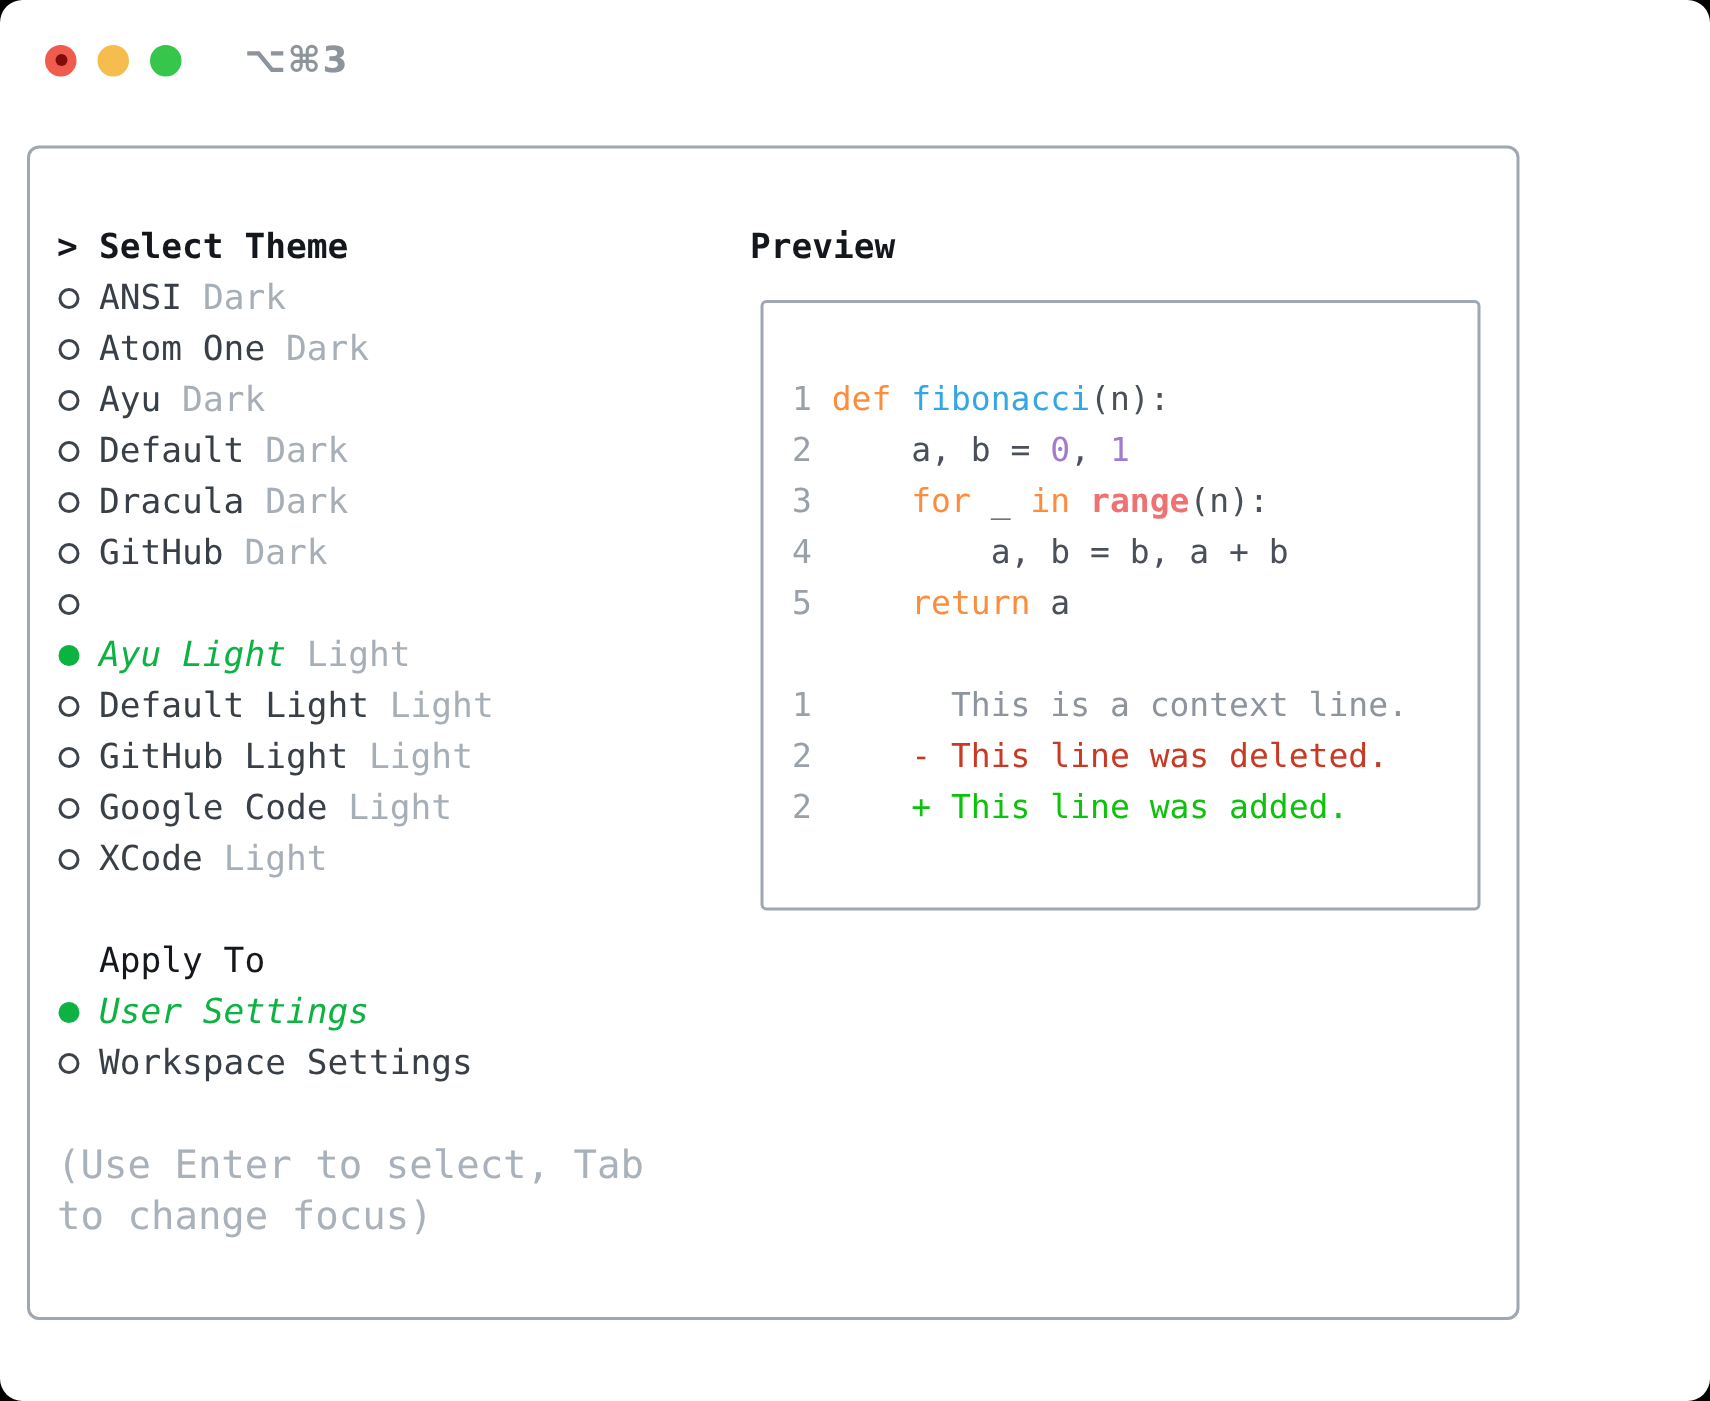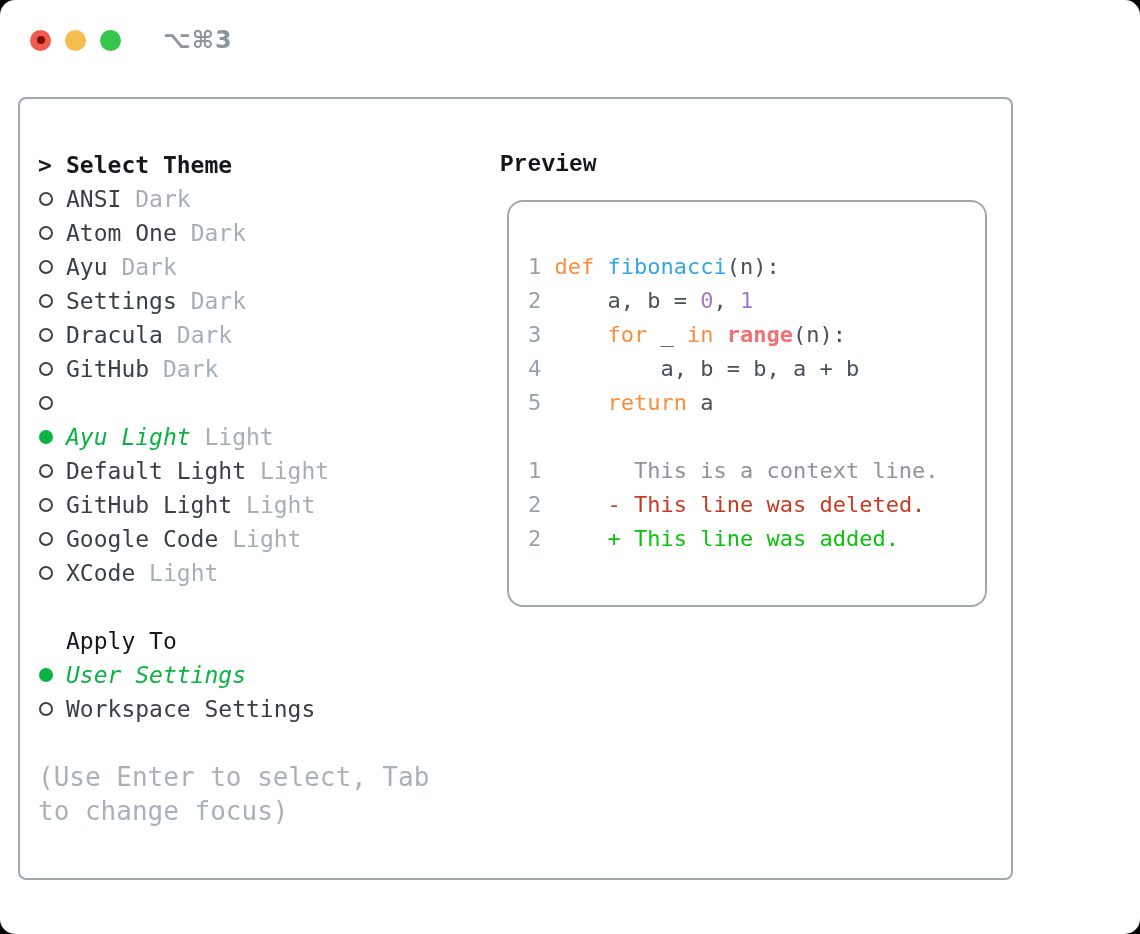--- a/index.html
+++ b/index.html
@@ -32,23 +32,23 @@
   .radio.on{background:var(--selection-green,#0cb342);border-color:var(--selection-green,#0cb342);}
   .label{white-space:pre;}
   .variant{color:var(--text-muted,#a6aeb7);}
   .row.selected .name{color:var(--selection-green,#0cb342);font-style:italic;}
   .row.selected.whole .label{color:var(--selection-green,#0cb342);}
   .apply-title{color:var(--header-black,#14181c);}
   .spacer{height:34px;}
   .hint{width:420px;font-size:26px;line-height:34px;color:var(--hint-gray,#a9b1bb);}
   
   .preview-title{position:absolute;left:480px;top:49px;height:34px;display:flex;align-items:center;
-    font-size:23px;font-weight:700;color:var(--header-black,#14181c);font-family:Liberation Mono, monospace;}
+    font-size:23px;font-weight:700;color:var(--header-black,#14181c);}
   .preview-box{position:absolute;left:487px;top:101px;width:480px;height:407px;box-sizing:border-box;
-    border:2px solid var(--border-gray,#9fa7b1);border-radius:16px;
+    border:2px solid var(--border-gray,#9fa7b1);border-radius:4px;
     padding:48px 0 0 19px;overflow:hidden;}
   .code-line{height:34px;line-height:34px;font-size:22px;white-space:pre;}
   .c-gutter{color:var(--gutter-gray,#98a1aa);}
   .c-fg{color:var(--code-fg,#4a5059);}
   .c-kw{color:var(--keyword-orange,#fa8d3e);}
   .c-fn{color:var(--function-blue,#35a6e4);}
   .c-n{color:var(--number-purple,#a37acc);}
   .c-sp{color:var(--special-coral,#f07171);font-weight:bold;}
   .c-ctx{color:var(--context-gray,#8d949d);margin-top:28px;}
   .c-del{color:var(--deleted-red,#c83a24);text-align:right;}
@@ -92,21 +92,21 @@
           <div class="row theme">
             <span class="cell-marker">
               <span class="radio"></span>
             </span>
             <span class="label"><span class="name">Ayu</span> <span class="variant">Dark</span></span>
           </div>
           <div class="row theme">
             <span class="cell-marker">
               <span class="radio"></span>
             </span>
-            <span class="label"><span class="name">Settings</span> <span class="variant">Dark</span></span>
+            <span class="label"><span class="name">Default</span> <span class="variant">Dark</span></span>
           </div>
           <div class="row theme">
             <span class="cell-marker">
               <span class="radio"></span>
             </span>
             <span class="label"><span class="name">Dracula</span> <span class="variant">Dark</span></span>
           </div>
           <div class="row theme">
             <span class="cell-marker">
               <span class="radio"></span>

